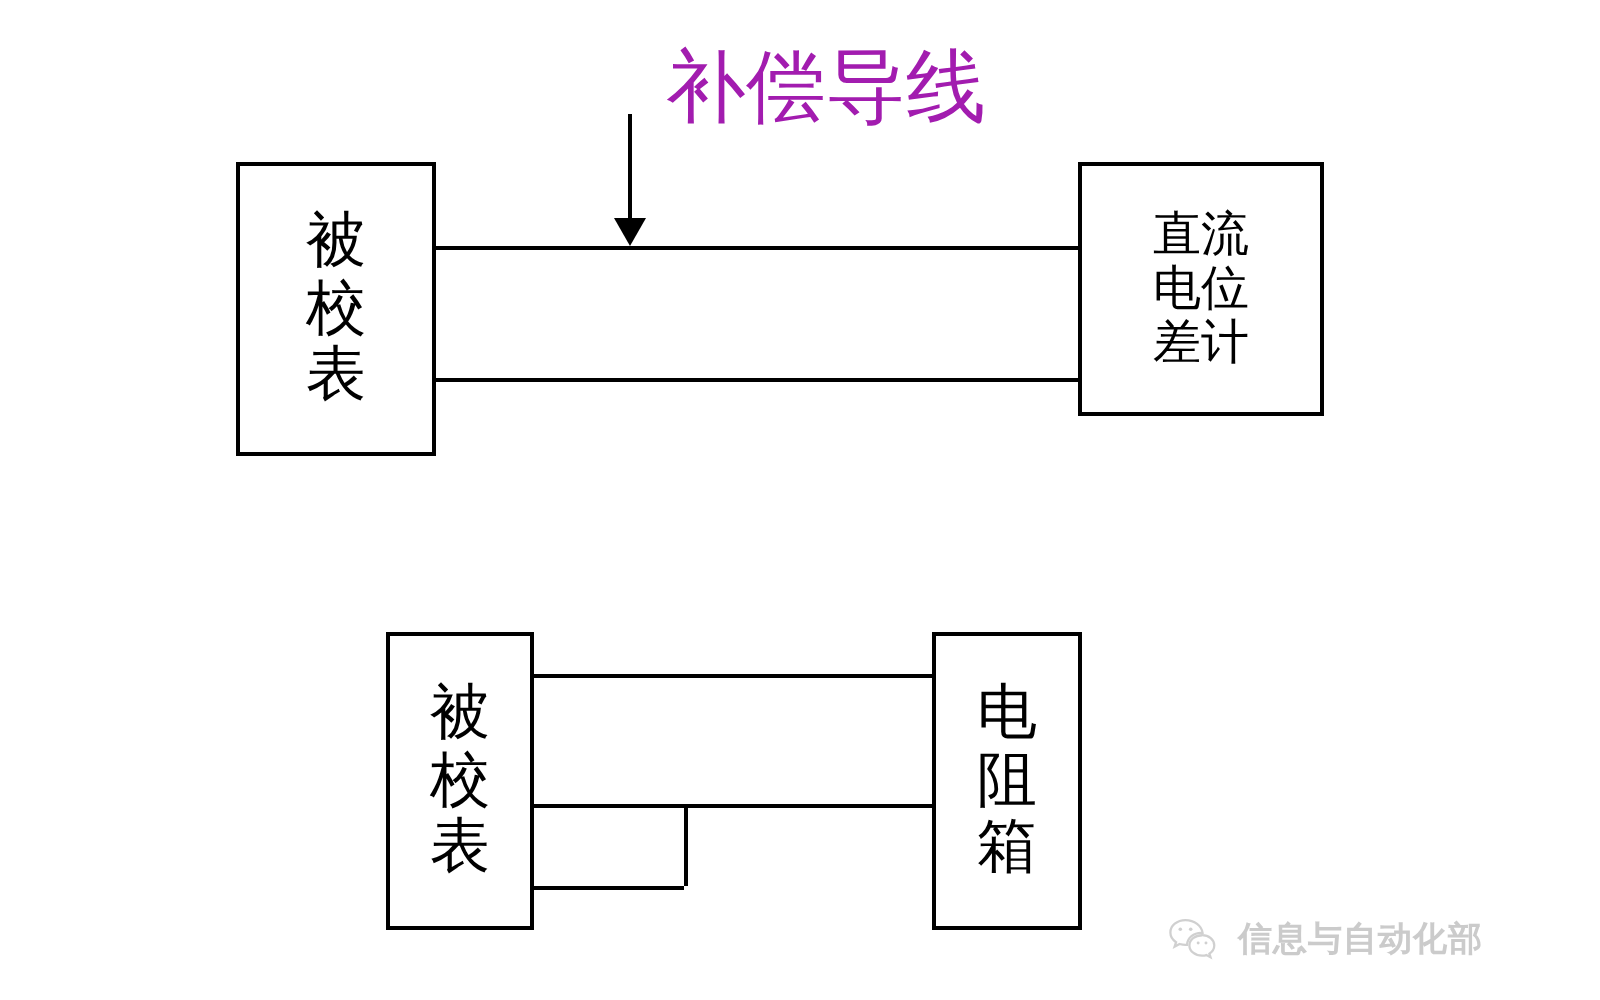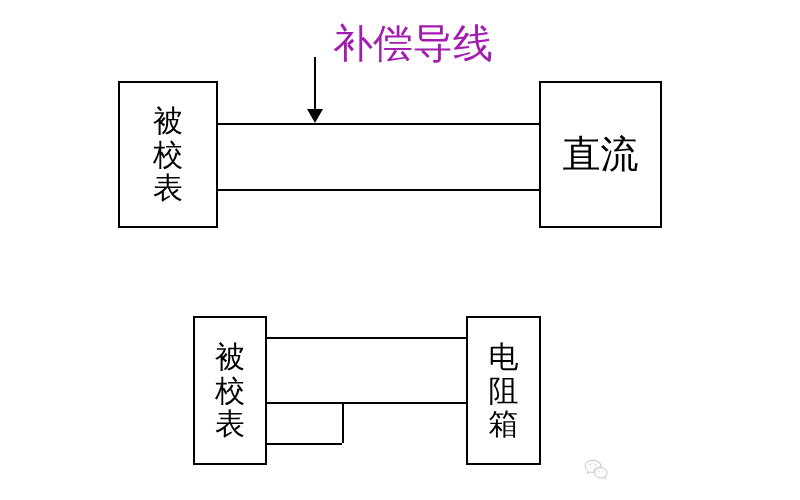--- a/index.html
+++ b/index.html
@@ -109,22 +109,24 @@
 
     <div class="arrow-shaft" id="top-arrow-shaft" style="left: 314px; top: 57px; height: 53px;"></div>
     <div class="arrow-head" id="top-arrow-head" style="left: 307px; top: 109px;"></div>
 
     <div class="box" id="top-left-box" style="left: 118px; top: 81px; width: 100px; height: 147px; font-size: 30px;">
       <span class="line">被</span>
       <span class="line">校</span>
       <span class="line">表</span>
     </div>
 
-    <div class="box" id="top-right-box" style="left: 539px; top: 81px; width: 123px; height: 147px; font-size: 38px;">
+    <div class="box" id="top-right-box" style="left: 539px; top: 81px; width: 123px; height: 127px; font-size: 24px;">
       <span class="line">直流</span>
+      <span class="line">电位</span>
+      <span class="line">差计</span>
     </div>
 
     <div class="wire-h" id="top-wire-0" style="left: 218px; top: 123px; width: 321px;"></div>
     <div class="wire-h" id="top-wire-1" style="left: 218px; top: 189px; width: 321px;"></div>
   </div>
 
   <div>
 
     <div class="box" id="bot-left-box" style="left: 193px; top: 316px; width: 74px; height: 149px; font-size: 30px;">
       <span class="line">被</span>
@@ -146,15 +148,16 @@
 
   <div class="watermark" id="watermark" style="left: 583px; top: 456px;">
     <svg class="wm-logo" viewBox="0 0 32 32">
       <path d="M12 5C6.8 5 2.7 8.4 2.7 12.6c0 2.4 1.4 4.6 3.5 6l-0.9 2.7 3.1-1.6c1.1 0.3 2.3 0.5 3.6 0.5 0.3 0 0.6 0 0.9 0C13.3 15.8 17 12.9 21.6 12.9c0.3 0 0.6 0 0.9 0C22 8.5 17.5 5 12 5z" fill="none" stroke="#666666" stroke-width="1.4"></path>
       <circle cx="8.8" cy="10.6" r="1.1" fill="#666666"></circle>
       <circle cx="15.2" cy="10.6" r="1.1" fill="#666666"></circle>
       <path d="M22.2 14.3c-4.3 0-7.8 2.8-7.8 6.3 0 3.5 3.5 6.3 7.8 6.3 0.9 0 1.8-0.1 2.6-0.4l2.6 1.3-0.7-2.2c1.8-1.2 3-3 3-5 0-3.5-3.3-6.3-7.5-6.3z" fill="none" stroke="#666666" stroke-width="1.4"></path>
       <circle cx="19.8" cy="19.1" r="0.9" fill="#666666"></circle>
       <circle cx="24.6" cy="19.1" r="0.9" fill="#666666"></circle>
     </svg>
+    <span class="wm-text">信息与自动化部</span>
   </div>
 
 </div>
 
 </body></html>

